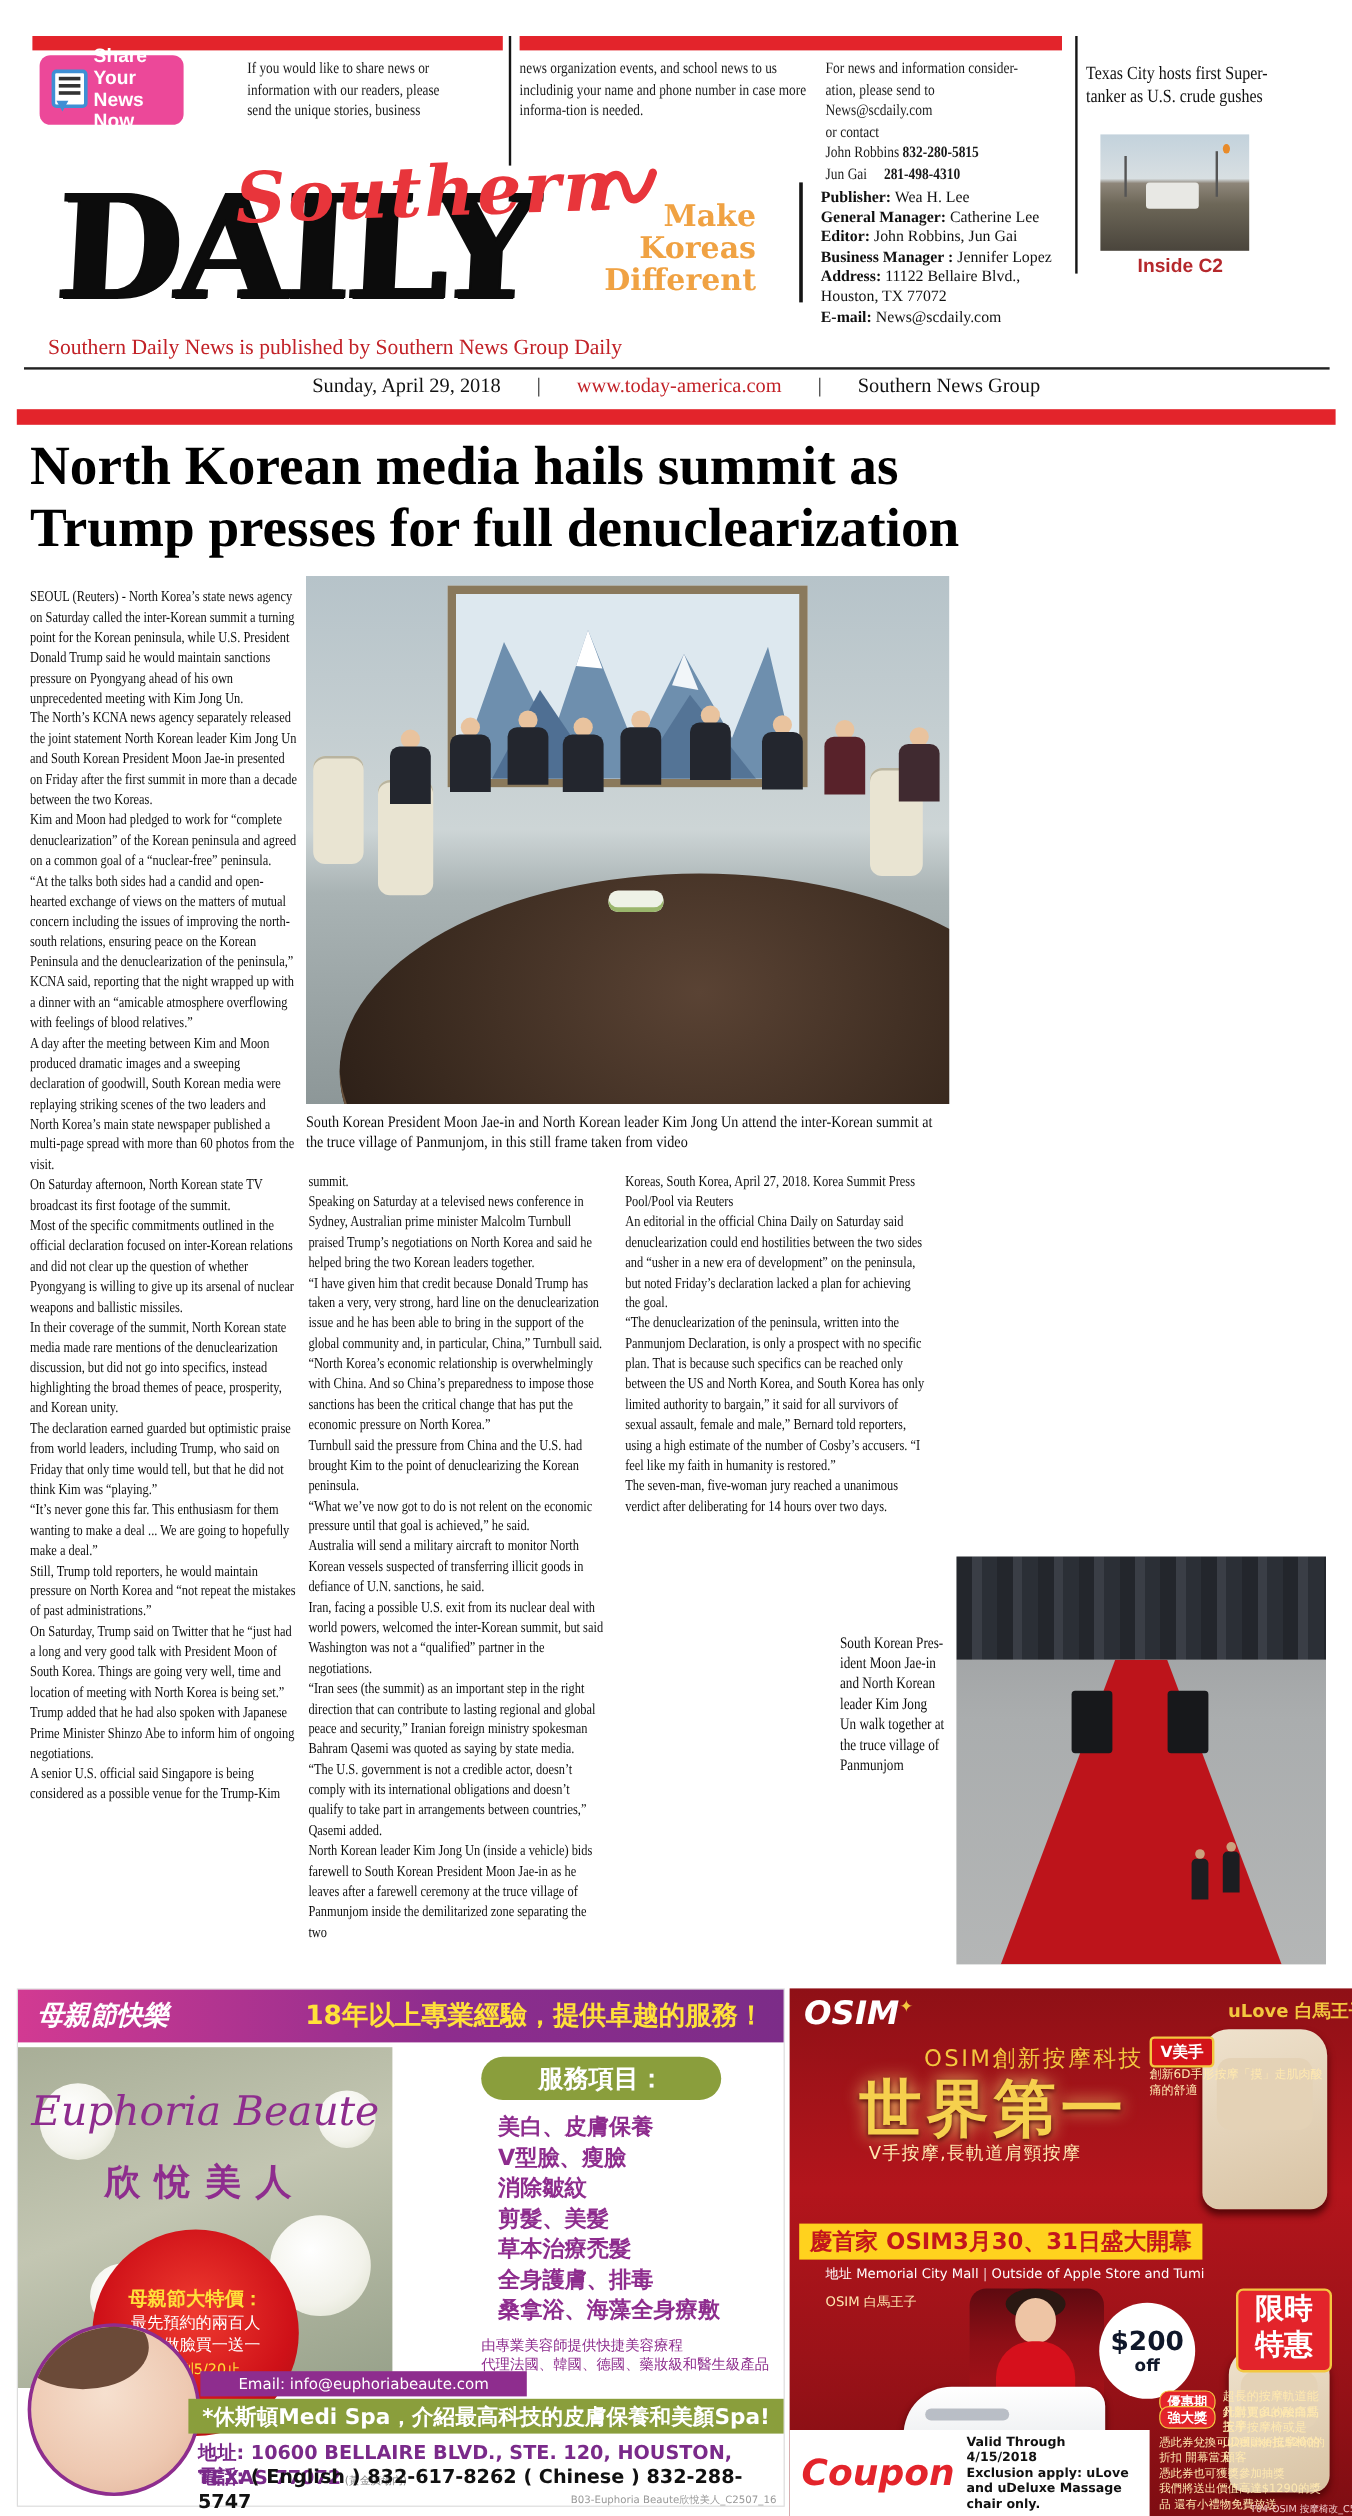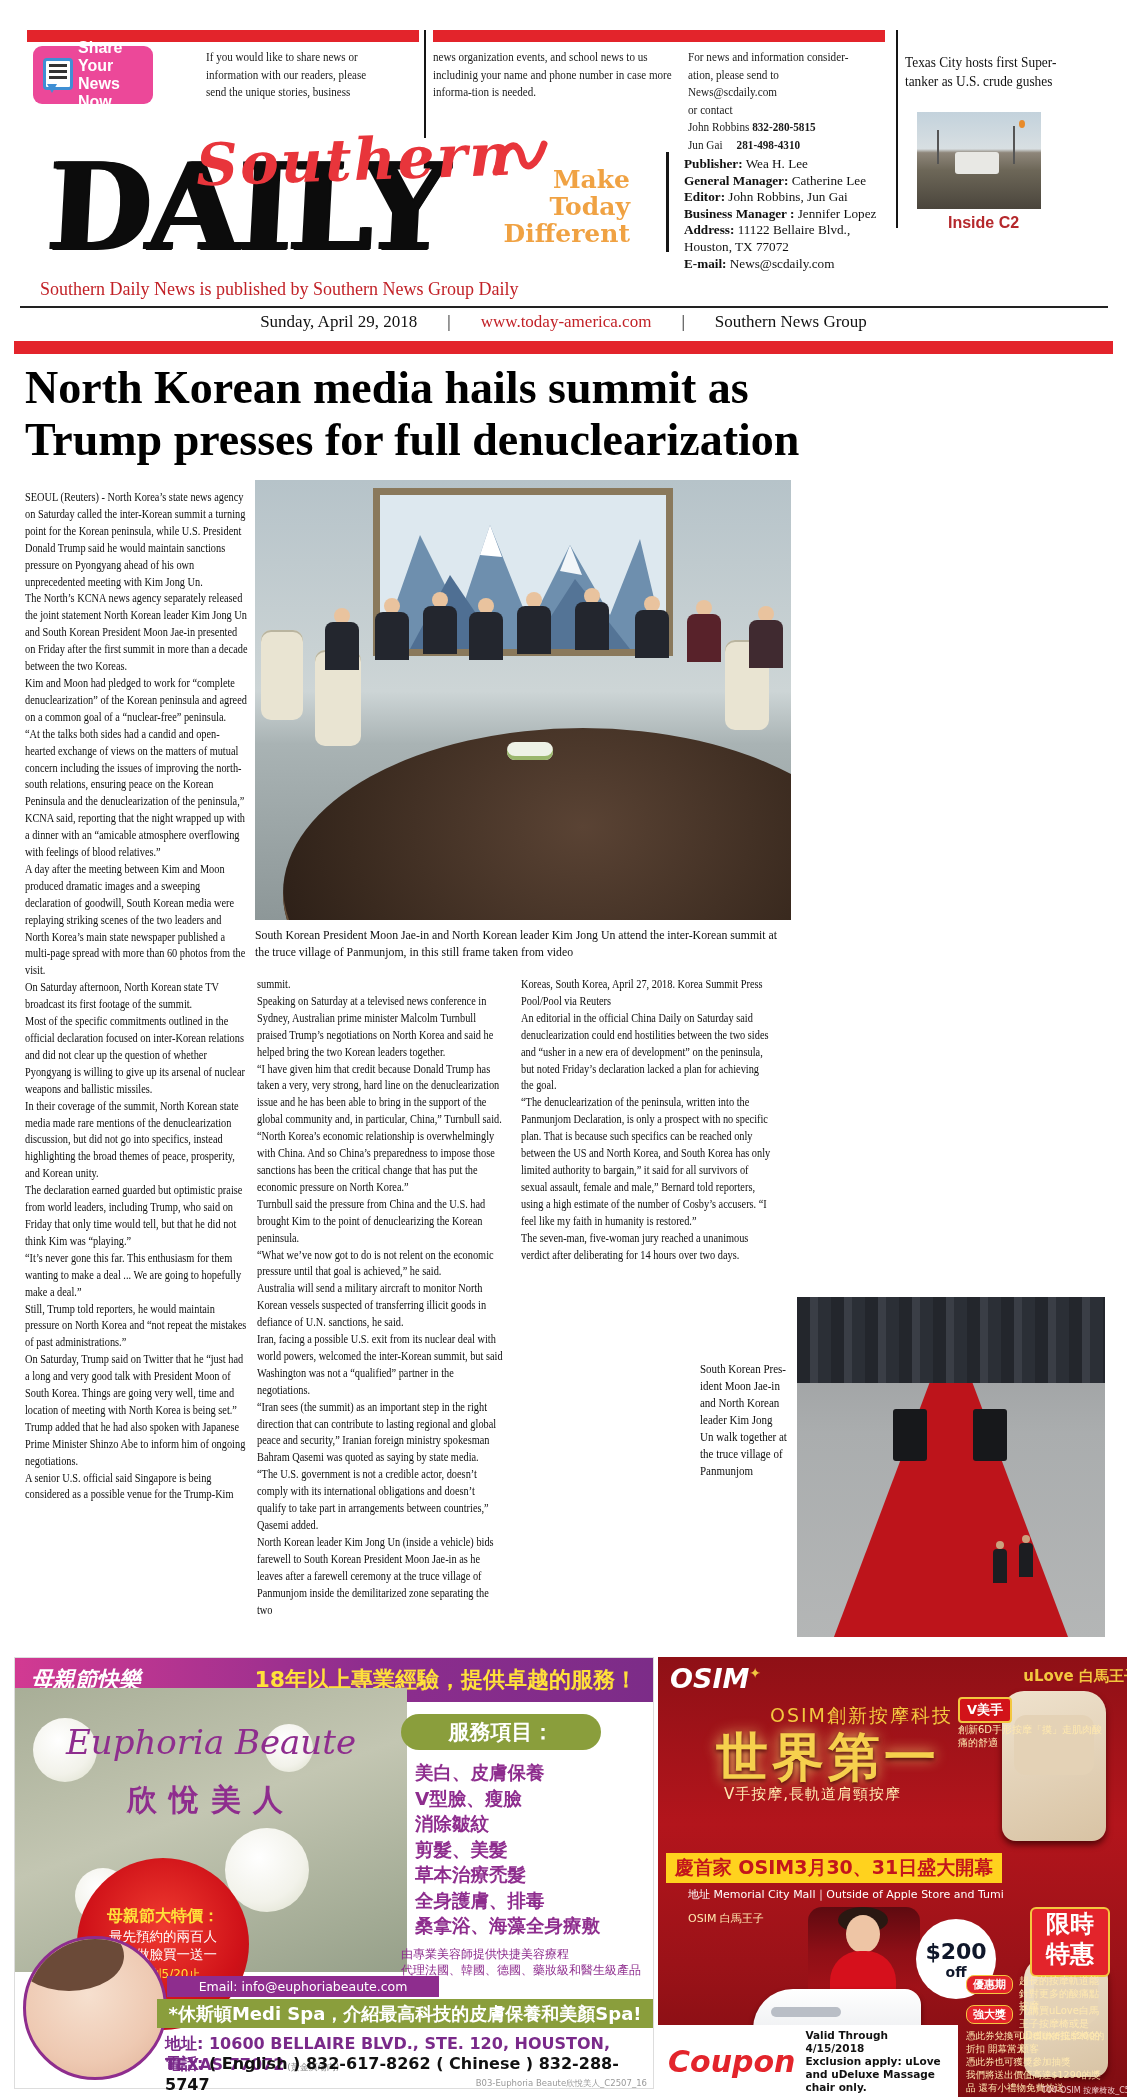--- a/index.html
+++ b/index.html
@@ -66,21 +66,21 @@
   .podium{position:absolute;background:#17181b;border-radius:3px;}
   .walker{position:absolute;width:14px;height:34px;background:#1c1d21;border-radius:4px 4px 0 0;}
   .walker::before{content:"";position:absolute;left:3px;top:-8px;width:8px;height:8px;border-radius:50%;background:#caa27e;}
 
   
   .spa{background:#fff;border:1px solid #ddd;box-sizing:border-box;}
   .spa-topbar{position:absolute;left:0;top:0;width:100%;height:44px;background:linear-gradient(90deg,#d23a92,#8e2d8e 55%,#7c2c88);
               display:flex;align-items:center;justify-content:space-between;padding:0 16px;box-sizing:border-box;}
   .spa-topbar .l{color:#fff;font-style:italic;font-weight:bold;font-size:22px;font-family:"DejaVu Sans",sans-serif;}
   .spa-topbar .r{color:#ffe13a;font-weight:bold;font-size:22px;font-family:"DejaVu Sans",sans-serif;}
-  .spa-left{position:absolute;left:0;top:30px;width:392px;height:284px;
+  .spa-left{position:absolute;left:0;top:48px;width:312px;height:284px;
             background:linear-gradient(160deg,#a8ae97 0%,#c3c6b2 45%,#96a089 100%);overflow:hidden;}
   .bloom{position:absolute;border-radius:50%;background:radial-gradient(circle at 40% 35%,#ffffff 0%,#f2f2ea 60%,#d9dcc8 100%);}
   .spa-brand{position:absolute;left:0;top:34px;width:100%;text-align:center;font-family:"DejaVu Serif",serif;font-style:italic;
              font-size:34px;color:#8e2d8e;}
   .spa-brand-cn{position:absolute;left:0;top:92px;width:100%;text-align:center;font-size:30px;letter-spacing:12px;color:#8e2d8e;
              font-family:"DejaVu Sans",sans-serif;font-weight:bold;}
   .svc-hdr{position:absolute;left:386px;top:56px;width:200px;height:36px;background:#8a9e3c;border-radius:18px;color:#fff;
            font-family:"DejaVu Sans",sans-serif;font-weight:bold;font-size:21px;display:flex;align-items:center;justify-content:center;}
   .svc-list{position:absolute;left:400px;top:102px;width:230px;color:#8e2d8e;font-family:"DejaVu Sans",sans-serif;font-weight:bold;
             font-size:18.5px;line-height:25.5px;}
@@ -202,21 +202,21 @@
   </div>
   <div class="abs teaser-inside" style="left:948px;top:214px;">Inside C2</div>
 
   <div class="abs daily-name" style="left:48px;top:152px;">DAILY</div>
   <div class="abs script-name" style="left:196px;top:126px;">Southern</div>
   <svg class="abs" style="left:492px;top:134px;" width="56" height="44">
     <path d="M4 38 C 14 6, 26 6, 30 24 C 33 38, 44 34, 52 10" stroke="#e8353b" stroke-width="7" fill="none" stroke-linecap="round"></path>
   </svg>
   <div class="abs slogan" style="left:498px;top:166px;width:132px;">
     <div>Make</div>
-    <div>Today</div>
+    <div>Koreas</div>
     <div>Different</div>
   </div>
   <div class="abs published" style="left:40px;top:279px;">Southern Daily News is published by Southern News Group Daily</div>
 
   <div class="abs vline" style="left:666px;top:152px;width:2.5px;height:100px;"></div>
   <div class="abs" style="left:684px;top:156px;width:210px;">
     <div class="pub-row"><b>Publisher:</b><span>  Wea H. Lee</span></div>
     <div class="pub-row"><b>General Manager:</b><span> Catherine Lee</span></div>
     <div class="pub-row"><b>Editor:</b><span> John Robbins, Jun Gai</span></div>
     <div class="pub-row"><b>Business Manager :</b><span> Jennifer Lopez</span></div>
@@ -412,21 +412,21 @@
     <div class="disc">
       <span class="a">$200</span>
       <span class="o">off</span>
     </div>
     <div class="flashbox">
       <div>限時</div>
       <div>特惠</div>
     </div>
     <div class="device"></div>
 
-    <div class="tagrow" style="left:308px;top:318px;width:142px;">
+    <div class="tagrow" style="left:308px;top:335px;width:142px;">
       <span class="tagpill">優惠期</span>
       <span class="tagtext">超長的按摩軌道能針對更多的酸痛點按摩</span>
     </div>
     <div class="tagrow" style="left:308px;top:348px;width:142px;">
       <span class="tagpill">強大獎</span>
       <span class="tagtext">凡購買uLove白馬王子按摩椅或是uDeluxe按摩椅的顧客</span>
     </div>
     <div class="osim-fine pre">憑此券兌換可以獲贈折抵$200的折扣 開幕當天
 憑此券也可獲獎參加抽獎
 我們將送出價值高達$1290的獎品 還有小禮物免費放送</div>

